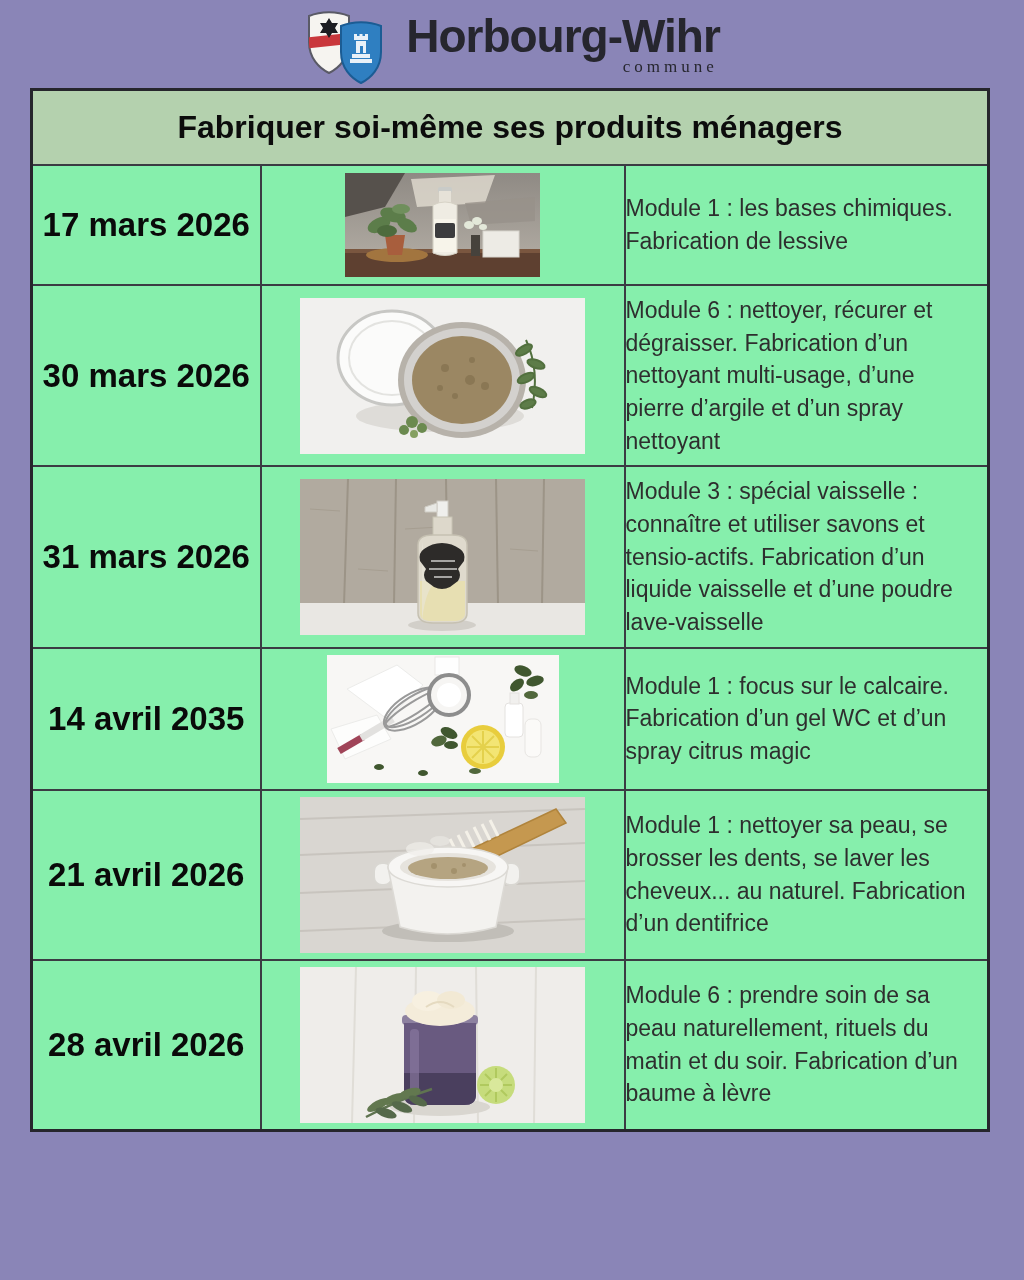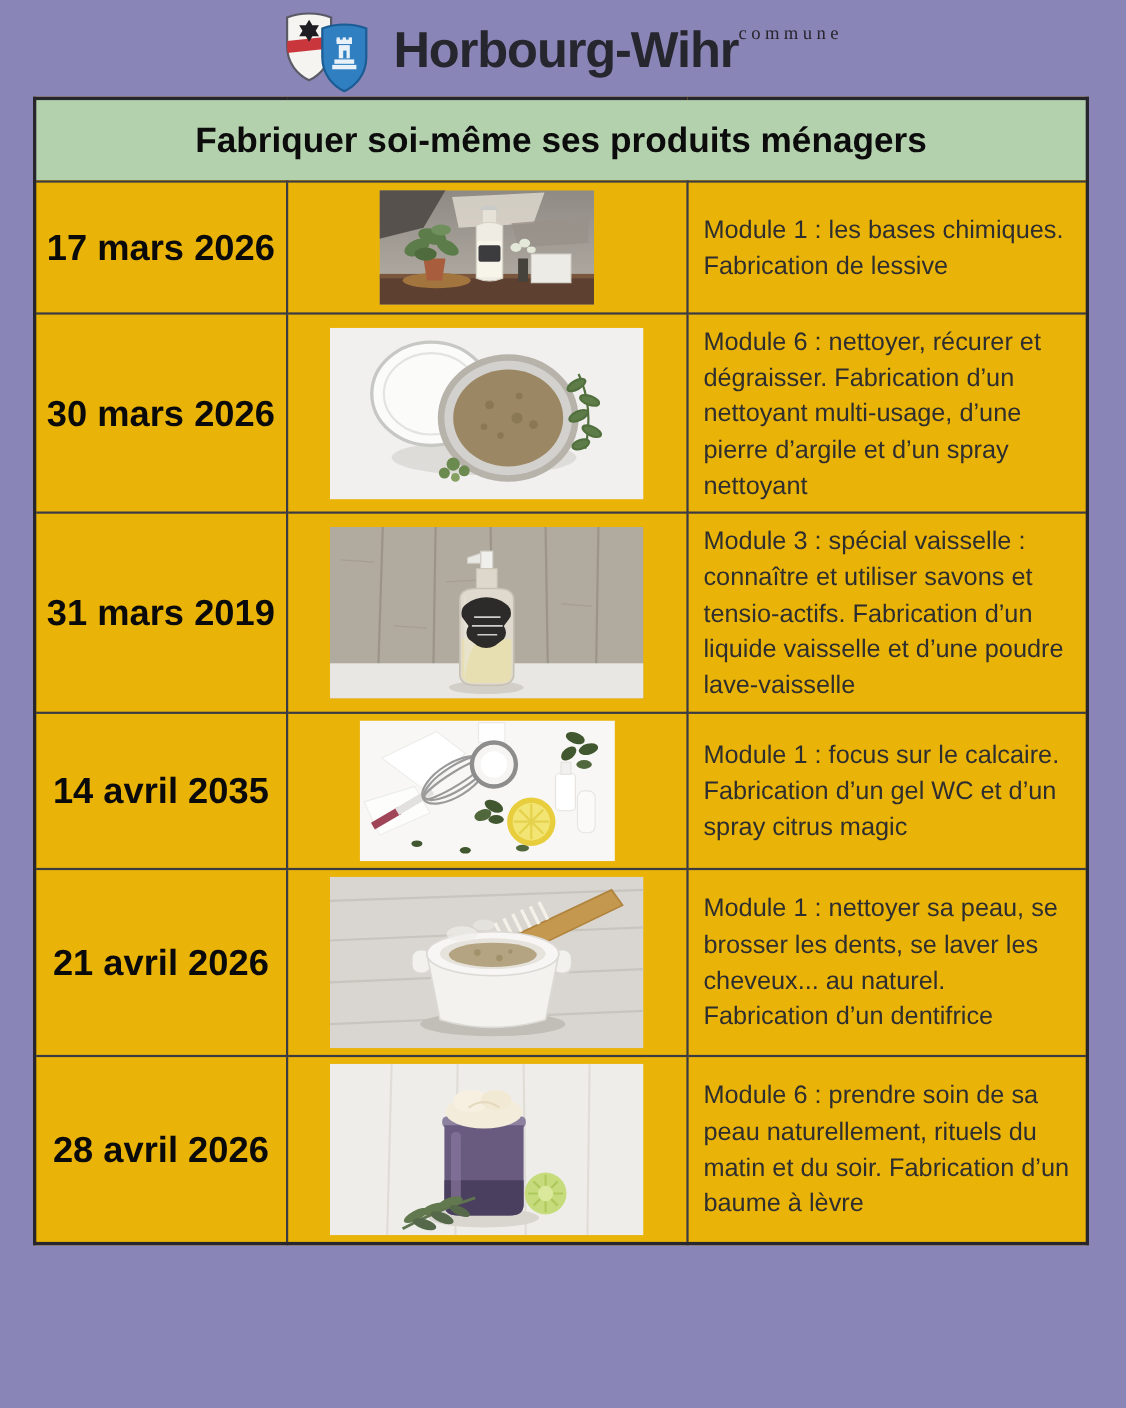--- a/index.html
+++ b/index.html
@@ -13,21 +13,21 @@
   }
   
   .logo-row {
     height: 86px;
     display: flex;
     justify-content: center;
     align-items: center;
     padding-top: 2px;
   }
   .logo-shields { margin-right: 10px; margin-top: 2px; }
-  .logo-text { display: flex; }
+  .logo-text { display: flex; flex-direction: column; }
   .logo-title {
     font-size: 46px;
     font-weight: bold;
     color: #26262e;
     letter-spacing: -1px;
     line-height: 1;
   }
   .logo-sub {
     font-family: "Liberation Serif", serif;
     font-size: 17px;
@@ -36,21 +36,21 @@
     text-align: right;
     margin-top: -2px;
     padding-right: 2px;
   }
   
   table.schedule {
     border-collapse: collapse;
     table-layout: fixed;
     margin-left: 30px;
     width: 883px;
-    background: #eab308;
+    background: #86efac;
     border: 3px solid #26262c;
   }
   table.schedule td, table.schedule th {
     border: 2px solid #3b3b43;
     overflow: hidden;
   }
   th.section-header {
     font-size: 32px;
     font-weight: bold;
     color: #0c0c0c;
@@ -69,21 +69,21 @@
   td.photo-cell {
     text-align: center;
     vertical-align: middle;
     padding: 6px 0;
   }
   td.desc-cell {
     font-size: 23px;
     color: #2e2e2e;
     line-height: 1.42;
     vertical-align: middle;
-    padding: 8px 10px 8px 14px;
+    padding: 8px 10px 8px 0;
   }
   tr.row-1 { height: 120px; }
   tr.row-2 { height: 168px; }
   tr.row-3 { height: 168px; }
   tr.row-4 { height: 142px; }
   tr.row-5 { height: 170px; }
   tr.row-6 { height: 170px; }
   svg { display: block; margin: 0 auto; }
 </style>
 </head>
@@ -209,21 +209,21 @@
               <circle cx="122" cy="130" r="5"></circle>
               <circle cx="104" cy="132" r="5"></circle>
           <circle cx="114" cy="136" r="4" fill="#85a061"></circle>
         </g>
       </svg>
     </td>
     <td class="desc-cell">Module 6 : nettoyer, récurer et dégraisser. Fabrication d’un nettoyant multi-usage, d’une pierre d’argile et d’un spray nettoyant</td>
   </tr>
 
   <tr class="row-3">
-    <td class="date-cell">31 mars 2019</td>
+    <td class="date-cell">31 mars 2026</td>
     <td class="photo-cell">
       <svg width="285" height="156" viewBox="0 0 285 156">
         <rect width="285" height="156" fill="#b1aa9f"></rect>
         <g stroke="#9c9487" stroke-width="2">
           <line x1="48" y1="0" x2="44" y2="126"></line>
               <line x1="96" y1="0" x2="94" y2="126"></line>
           <line x1="146" y1="0" x2="148" y2="126"></line>
               <line x1="196" y1="0" x2="198" y2="126"></line>
           <line x1="244" y1="0" x2="242" y2="126"></line>
         </g>

